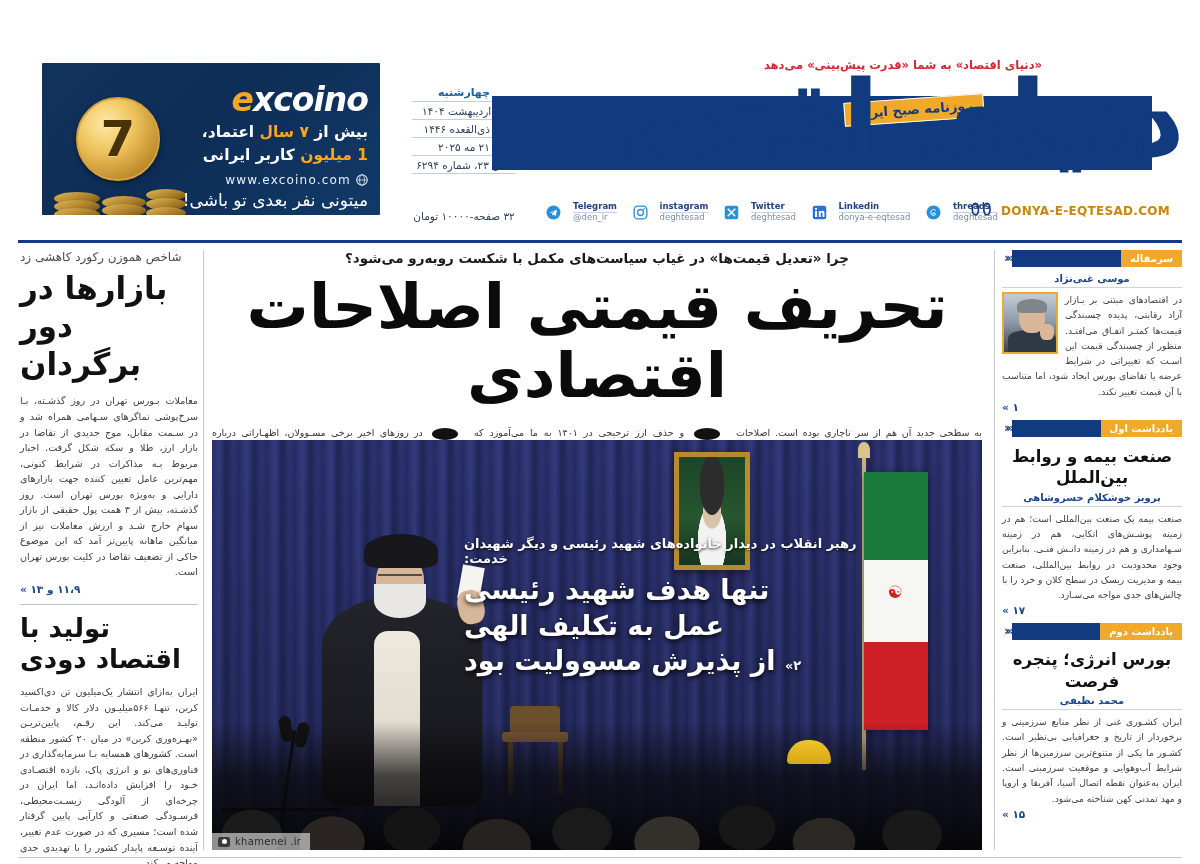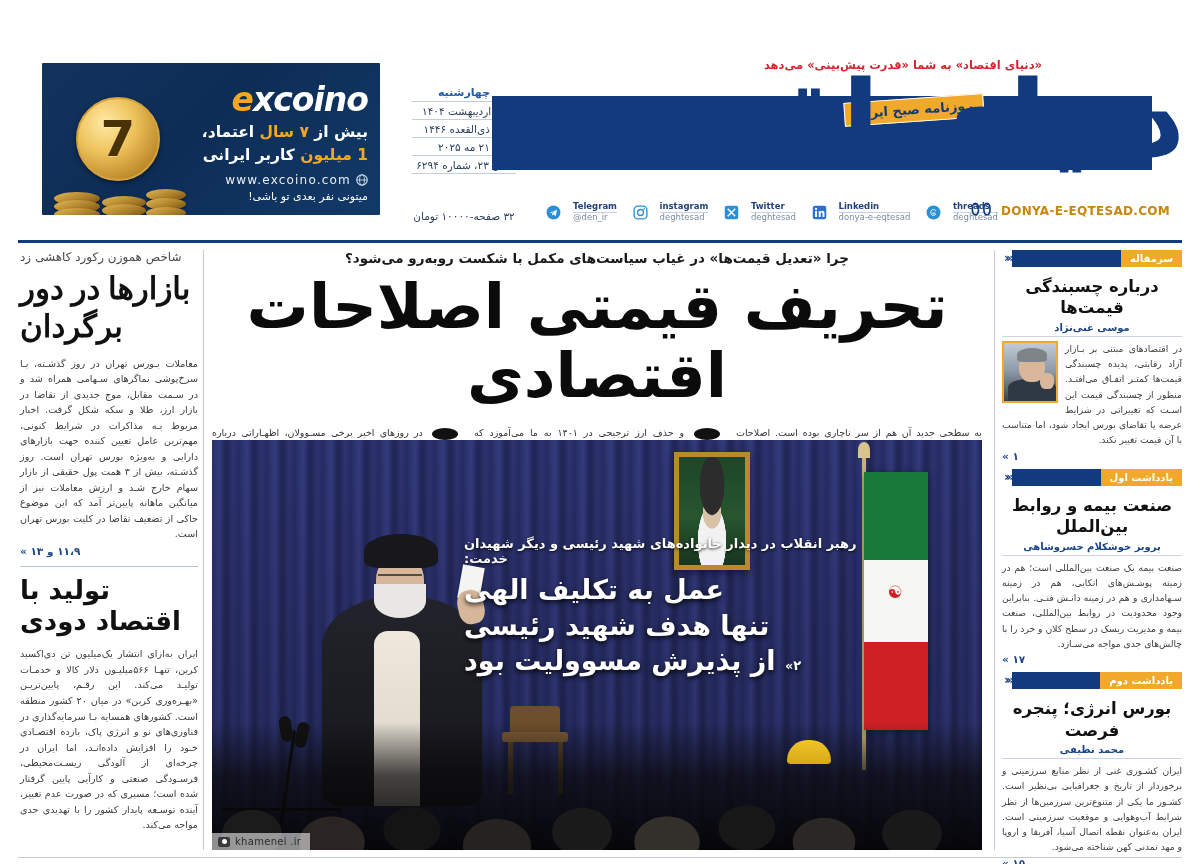--- a/index.html
+++ b/index.html
@@ -107,21 +107,21 @@
     font-size: 12px;
     direction: ltr;
     text-align: right;
     letter-spacing: 1.2px;
     margin-top: 5px;
     color: #e9eef5;
     display: flex; justify-content: flex-end; align-items: center; gap: 5px;
   }
   .globe-ic { display:inline-block; width:12px; height:12px; }
   .ad-slogan {
-    font-size: 11px;
+    font-size: 17px;
     margin-top: 3px;
     color: #ffffff;
   }
 
   
   .date-block {
     position: absolute;
     right: 684px; top: 86px;
     width: 104px;
     text-align: center;
@@ -247,21 +247,20 @@
     padding-bottom: 4px;
   }
   .col-left h2 {
     font-size: 31px;
     line-height: 1.22;
     color: #111;
     font-weight: bold;
     letter-spacing: -0.5px;
     text-align: left;
     padding: 2px 0 8px;
-    font-family: Liberation Serif, serif;
   }
   .col-left p.body {
     font-size: 9.6px;
     line-height: 1.62;
     color: #3a3a3a;
     text-align: justify;
     padding-top: 2px;
   }
   .pg-ref {
     font-size: 10.5px;
@@ -888,22 +887,22 @@
       <div class="flag-cloth"></div>
       <div class="flag-emblem">☯</div>
     </div>
 
     <div class="crowd"></div>
     <div class="cap-yellow"></div>
 
     <div class="photo-overlay">
       <div class="ov-kicker">رهبر انقلاب در دیدار خانواده‌های شهید رئیسی و دیگر شهیدان خدمت:</div>
       <div class="ov-title">
+        <div>تنها هدف شهید رئیسی</div>
         <div>عمل به تکلیف الهی</div>
-        <div>تنها هدف شهید رئیسی</div>
         <div>
           <span class="ov-page">۲»</span>
           <span>از پذیرش مسوولیت بود</span>
         </div>
       </div>
     </div>
 
     <div class="photo-credit">
       <span class="cam"></span>
       <span class="ctxt">khamenei .ir</span>
@@ -911,21 +910,20 @@
   </div>
 
   <div class="col-right">
 
     <div>
       <div class="sec-bar">
         <span class="lbl">سرمقاله</span>
         <span class="fill"></span>
         <span class="chev">«‹</span>
       </div>
-      <h4>درباره چسبندگی قیمت‌ها</h4>
       <div class="author">موسی غنی‌نژاد</div>
       <div class="clearfix">
         <div class="author-photo">
           <div class="body-s"></div>
             <div class="face"></div>
             <div class="hair"></div>
             <div class="hand"></div>
         </div>
         <p class="body">در اقتصادهای مبتنی بر بـازار آزاد رقابتی، پدیده چسبندگی قیمت‌ها کمتـر اتفـاق می‌افتـد. منظور از چسبندگی قیمت این اسـت که تغییراتی در شرایط عرضه یا تقاضای بورس ایجاد شود، اما متناسب با آن قیمت تغییر نکند.</p>
       </div>

